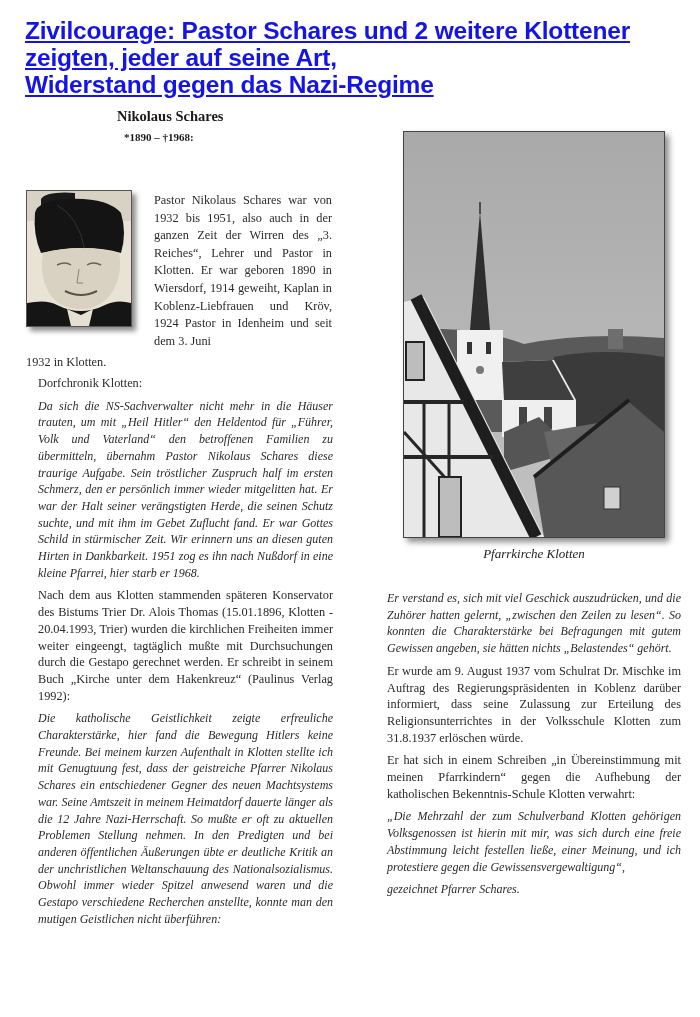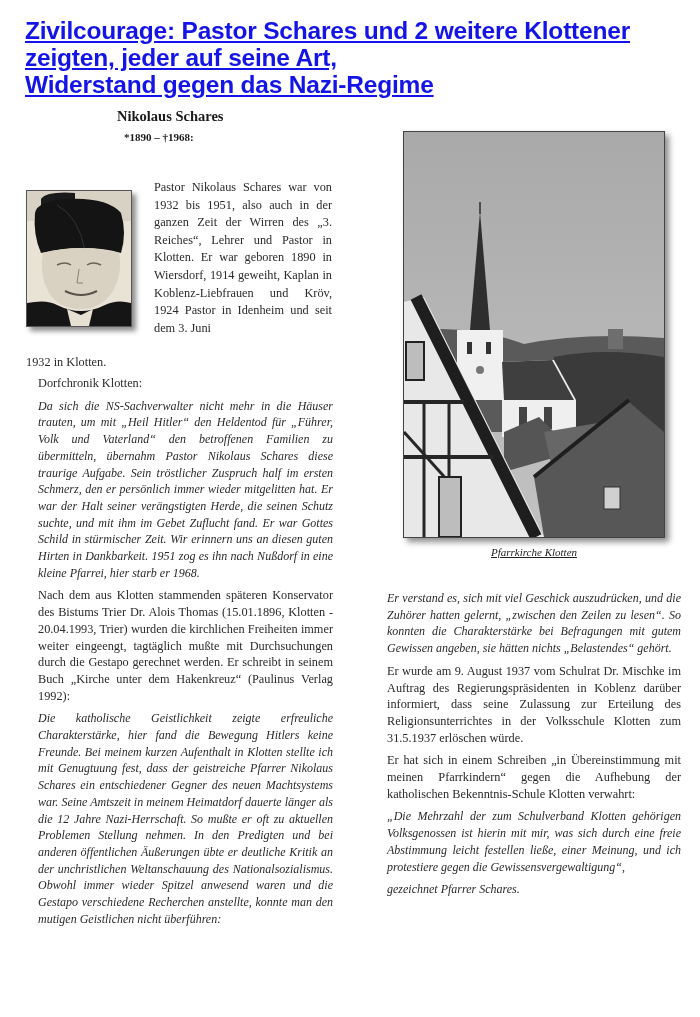--- a/index.html
+++ b/index.html
@@ -13,35 +13,35 @@
 
   .person-name { position: absolute; left: 117px; top: 108px; font-weight: bold;
                  font-size: 14.5px; color: #1a1a1a; margin: 0; }
   .person-dates { position: absolute; left: 124px; top: 131px; font-weight: bold;
                   font-size: 11px; color: #1a1a1a; margin: 0; }
 
   .portrait { position: absolute; left: 26px; top: 190px; width: 104px; height: 135px;
               border: 1px solid #555; box-shadow: 4px 4px 5px rgba(0,0,0,0.45);
               overflow: hidden; background: #e8e2d4; }
 
-  .intro { position: absolute; left: 154px; top: 179px; width: 178px; margin: 0;
+  .intro { position: absolute; left: 154px; top: 192px; width: 178px; margin: 0;
            font-size: 12.3px; line-height: 17.6px; text-align: justify; }
   .intro-tail { position: absolute; left: 26px; top: 355px; margin: 0; font-size: 12.3px; }
 
   .col { position: absolute; font-size: 12.3px; line-height: 16.7px; text-align: justify; }
   .col p { margin: 0 0 6px 12px; }
   .col p.it { font-style: italic; font-size: 12px; }
   .left-col { left: 26px; top: 375px; width: 307px; }
   .right-col { left: 375px; top: 590px; width: 306px; }
 
   .church-photo { position: absolute; left: 403px; top: 131px; width: 260px; height: 405px;
                   border: 1px solid #444; box-shadow: 4px 4px 6px rgba(0,0,0,0.45);
                   overflow: hidden; background: #b9b9b9; }
   .caption { position: absolute; left: 403px; top: 546px; width: 262px; text-align: center;
-             font-style: italic; font-size: 11px; color: #222; margin: 0; text-decoration: underline; }
+             font-style: italic; font-size: 13px; color: #222; margin: 0; }
 </style>
 </head>
 <body>
 
 <h1 class="title">
   <span>Zivilcourage: Pastor Schares und 2 weitere Klottener</span>
   <span>zeigten, jeder auf seine Art,</span>
   <span>Widerstand gegen das Nazi-Regime</span>
 </h1>
 
@@ -117,17 +117,17 @@
     <line x1="45" y1="270" x2="45" y2="405" stroke="#262626" stroke-width="3"></line>
     <line x1="0" y1="300" x2="45" y2="350" stroke="#262626" stroke-width="3"></line>
     <rect x="2" y="210" width="18" height="38" fill="#bdbdbd" stroke="#222" stroke-width="2"></rect>
     <rect x="35" y="345" width="22" height="60" fill="#bdbdbd" stroke="#222" stroke-width="2"></rect>
   </svg>
 </div>
 <p class="caption">Pfarrkirche Klotten</p>
 
 <div class="col right-col">
   <p class="it">Er verstand es, sich mit viel Geschick auszudrücken, und die Zuhörer hatten gelernt, „zwischen den Zeilen zu lesen“. So konnten die Charakterstärke bei Befragungen mit gutem Gewissen angeben, sie hätten nichts „Belastendes“ gehört.</p>
-  <p>Er wurde am 9. August 1937 vom Schulrat Dr. Mischke im Auftrag des Regierungspräsidenten in Koblenz darüber informiert, dass seine Zulassung zur Erteilung des Religionsunterrichtes in der Volksschule Klotten zum 31.5.1937 erlöschen würde.</p>
+  <p>Er wurde am 9. August 1937 vom Schulrat Dr. Mischke im Auftrag des Regierungspräsidenten in Koblenz darüber informiert, dass seine Zulassung zur Erteilung des Religionsunterrichtes in der Volksschule Klotten zum 31.8.1937 erlöschen würde.</p>
   <p>Er hat sich in einem Schreiben „in Übereinstimmung mit meinen Pfarrkindern“ gegen die Aufhebung der katholischen Bekenntnis-Schule Klotten verwahrt:</p>
   <p class="it">„Die Mehrzahl der zum Schulverband Klotten gehörigen Volksgenossen ist hierin mit mir, was sich durch eine freie Abstimmung leicht festellen ließe, einer Meinung, und ich protestiere gegen die Gewissensvergewaltigung“,</p>
   <p class="it">gezeichnet Pfarrer Schares.</p>
 </div>
 
 </body></html>

